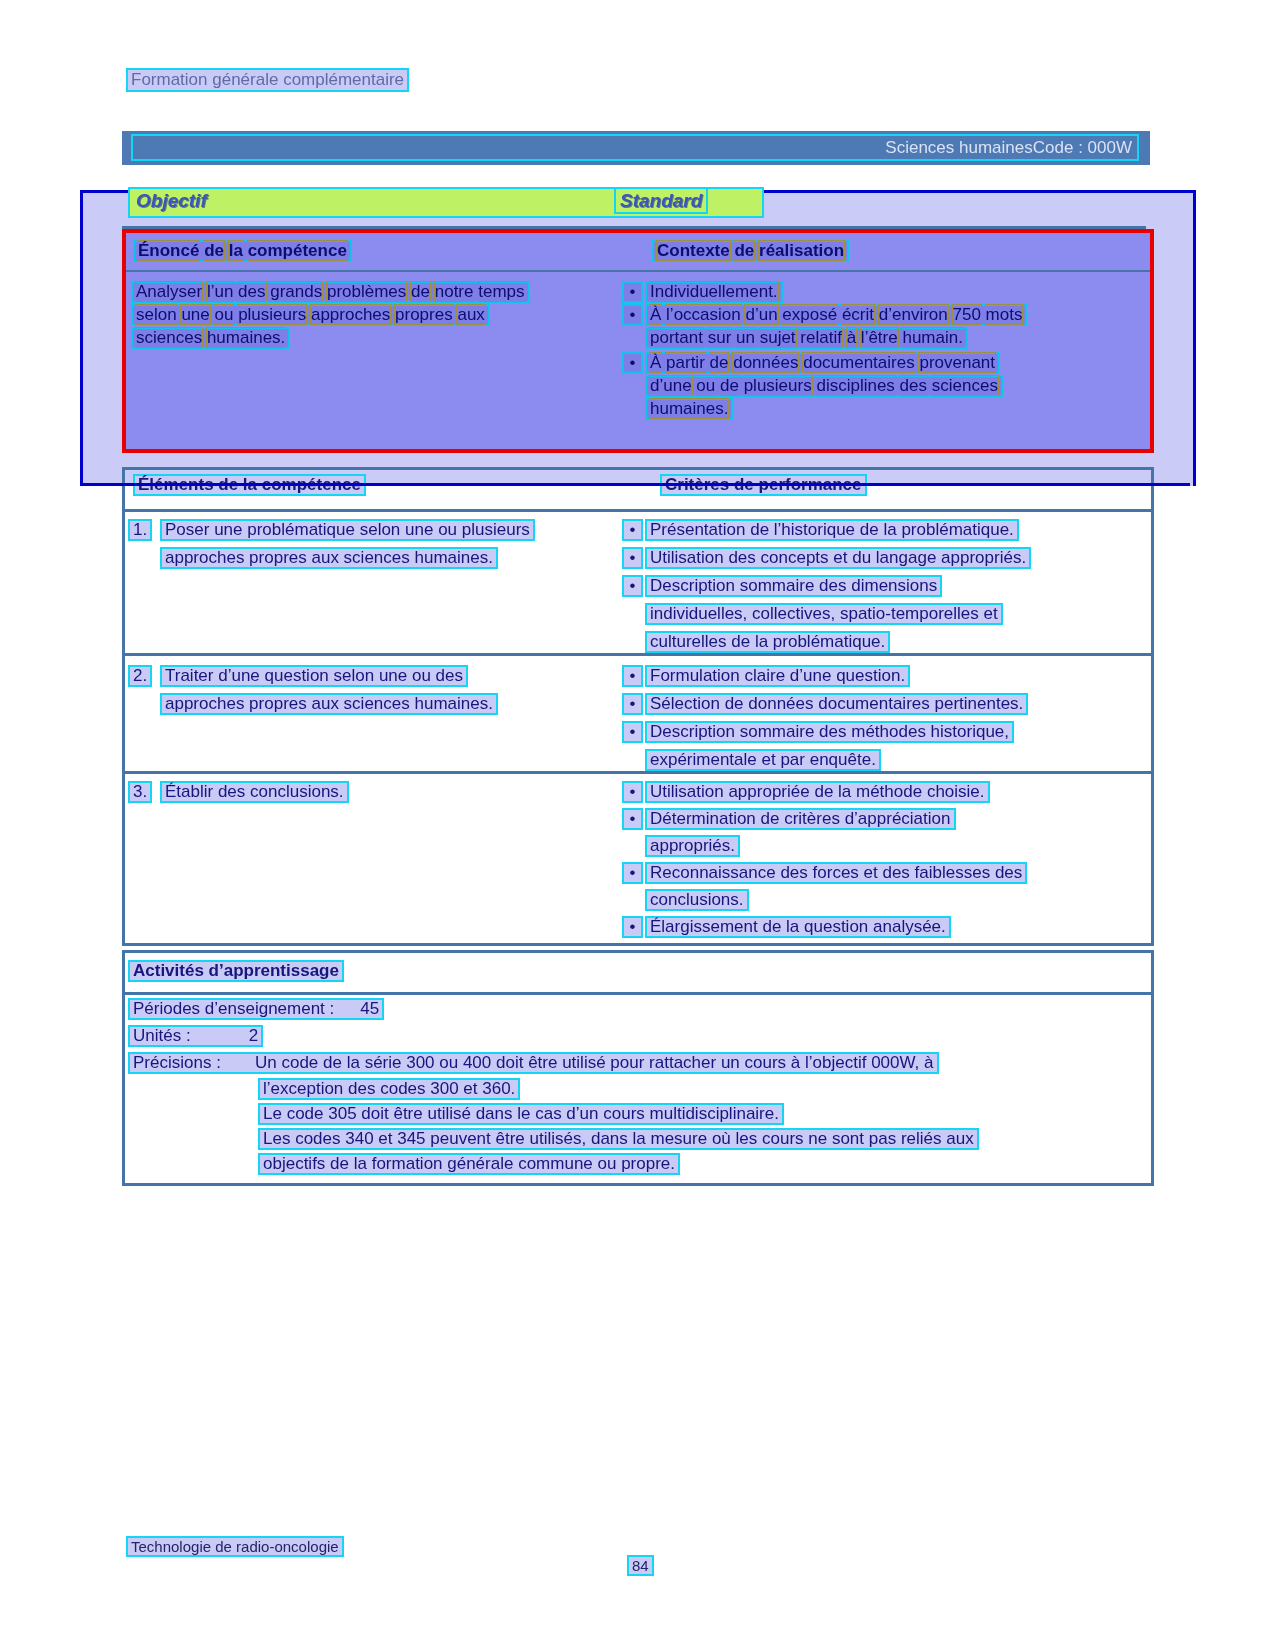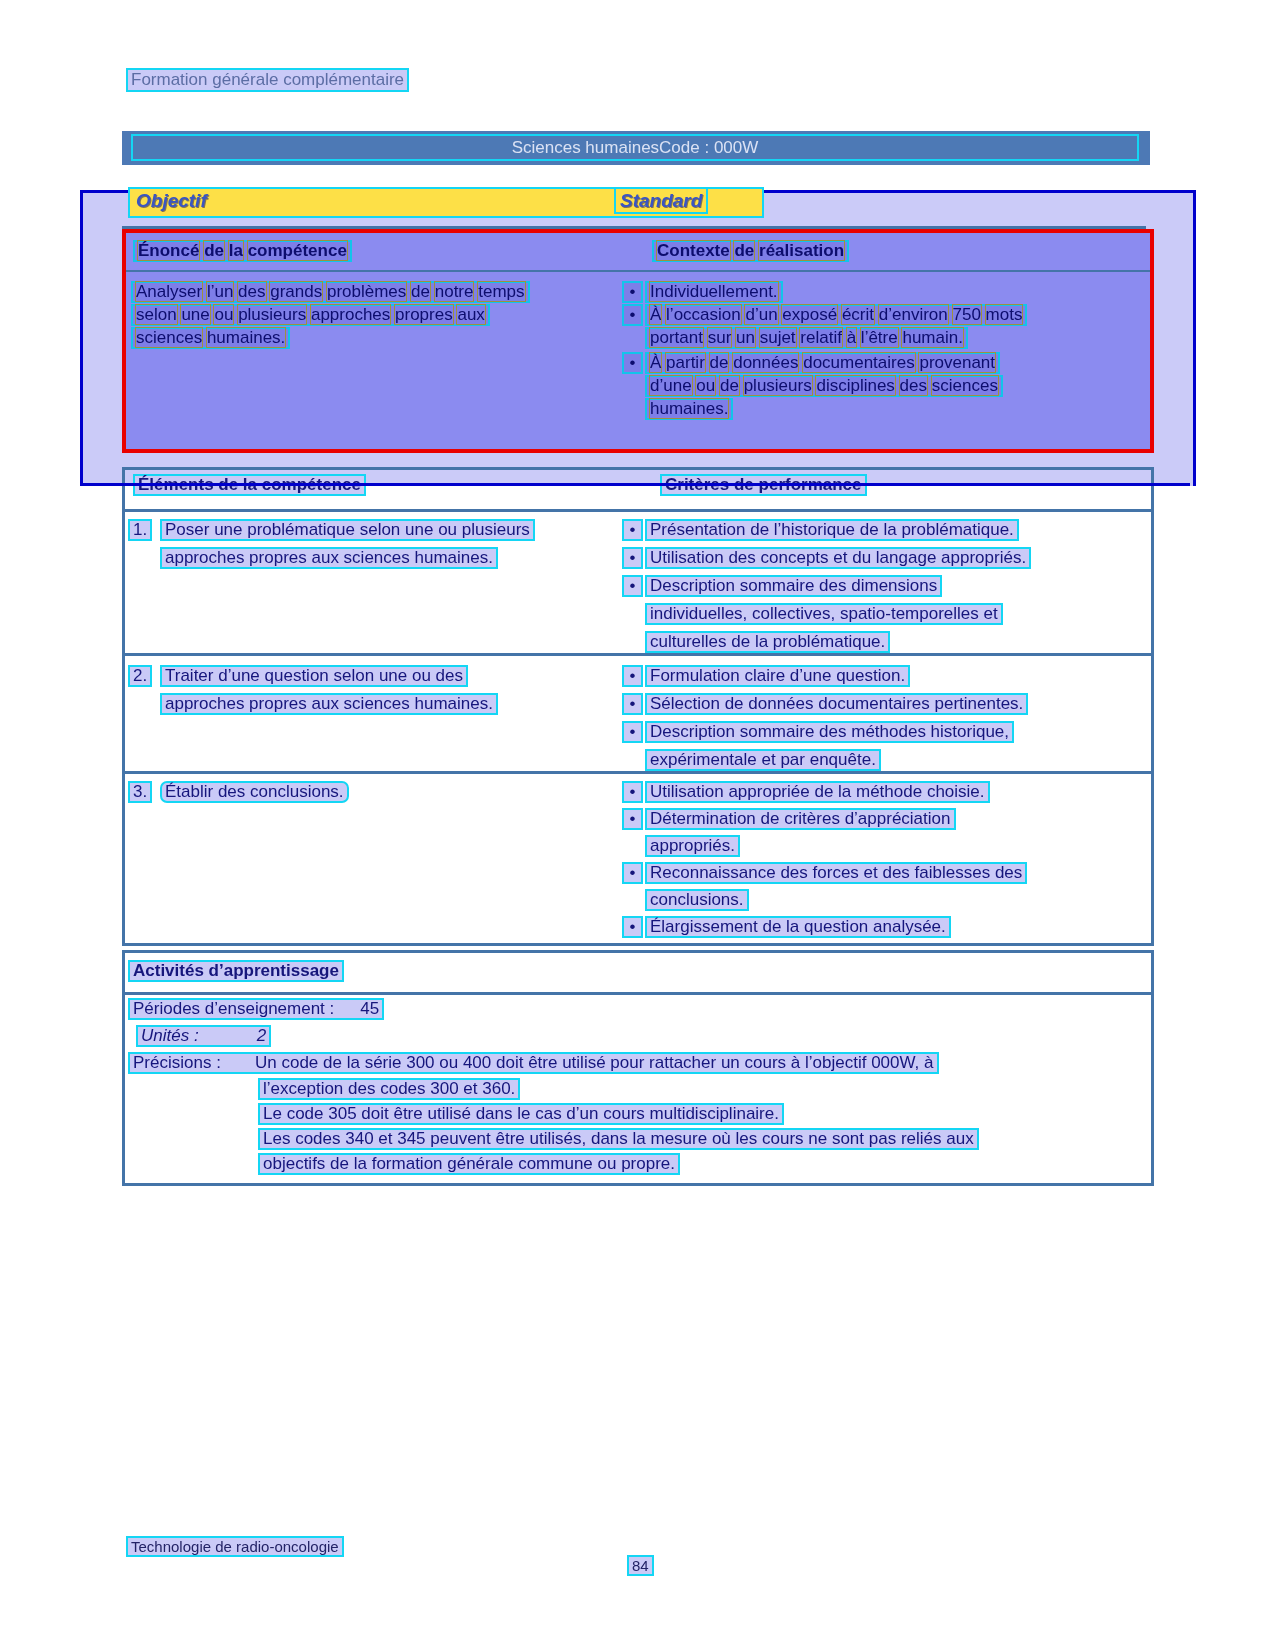--- a/index.html
+++ b/index.html
@@ -12,27 +12,27 @@
       background:#cacaf7;border:2px solid #14d6f4;color:#16167c;}
   
   .hlp{background:#7e7ee8;border-color:#12c4ea;color:#0d0d6e;}
   .b{font-weight:bold;}
   .slate{color:#5c6da4;}
   .bullet{width:21px;text-align:center;padding:0;}
   .wb{box-shadow:0 0 0 1px #9d9040;}
   .sep{position:absolute;left:0;width:100%;height:2px;background:#4474a8;}
   .banner{position:absolute;left:122px;top:131px;width:1028px;height:34px;background:#4d79b5;}
   .banner-inner{position:absolute;left:9px;top:3px;right:11px;bottom:4px;
-      border:2px solid #14d6f4;display:flex;justify-content:center;
+      border:2px solid #14d6f4;display:flex;justify-content:flex-end;
       align-items:center;padding:0 5px;color:#dbe2f4;font-size:17px;}
   .region{position:absolute;left:80px;top:190px;width:1110px;height:293px;
       background:#cbcbf8;border:3px solid #0000cc;border-bottom:none;}
   .navyline{position:absolute;left:80px;top:483px;width:1110px;height:3px;background:#0000cc;z-index:6;}
   .objband{position:absolute;left:128px;top:187px;width:632px;height:27px;
-      background:#fde047;border:2px solid #14d6f4;}
+      background:#bef264;border:2px solid #14d6f4;}
   .objtxt{font-weight:bold;font-style:italic;font-size:19px;line-height:23px;color:#3a55c2;
       text-shadow:1px 1px 0 rgba(10,10,90,0.5);white-space:nowrap;}
   .steelline{position:absolute;left:122px;top:226px;width:1024px;height:3px;background:#4474a8;}
   .redtable{position:absolute;left:122px;top:229px;width:1024px;height:216px;
       background:#8b8bf0;border:4px solid #e90000;}
   .table2{position:absolute;left:122px;top:467px;width:1026px;height:473px;
       border:3px solid #4474a8;
       background-image:linear-gradient(to bottom, rgba(255,255,255,0) 0px, rgba(255,255,255,0) 19px, #ffffff 19px);}
   .table3{position:absolute;left:122px;top:950px;width:1026px;height:230px;
       border:3px solid #4474a8;background:#ffffff;}
@@ -105,42 +105,42 @@
     <span class="hl bullet" style="left:497px;top:195px;">•</span>
     <span class="hl bullet" style="left:497px;top:223px;">•</span>
     <span class="hl bullet" style="left:497px;top:251px;">•</span>
     <span class="hl" style="left:520px;top:195px;">Formulation claire d’une question.</span>
     <span class="hl" style="left:520px;top:223px;">Sélection de données documentaires pertinentes.</span>
     <span class="hl" style="left:520px;top:251px;">Description sommaire des méthodes historique,</span>
     <span class="hl" style="left:520px;top:279px;">expérimentale et par enquête.</span>
     <div class="sep" style="top:301px;height:3px;"></div>
 
     <span class="hl" style="left:3px;top:311px;">3.</span>
-    <span class="hl" style="left:35px;top:311px;border-radius:7px;">Établir des conclusions.</span>
+    <span class="hl" style="left:35px;top:311px;">Établir des conclusions.</span>
     <span class="hl bullet" style="left:497px;top:311px;">•</span>
     <span class="hl bullet" style="left:497px;top:338px;">•</span>
     <span class="hl bullet" style="left:497px;top:392px;">•</span>
     <span class="hl bullet" style="left:497px;top:446px;">•</span>
     <span class="hl" style="left:520px;top:311px;">Utilisation appropriée de la méthode choisie.</span>
     <span class="hl" style="left:520px;top:338px;">Détermination de critères d’appréciation</span>
     <span class="hl" style="left:520px;top:365px;">appropriés.</span>
     <span class="hl" style="left:520px;top:392px;">Reconnaissance des forces et des faiblesses des</span>
     <span class="hl" style="left:520px;top:419px;">conclusions.</span>
     <span class="hl" style="left:520px;top:446px;">Élargissement de la question analysée.</span>
   </div>
 
   <div class="navyline"></div>
 
   <div class="table3">
     <span class="hl b" style="left:3px;top:7px;">Activités d’apprentissage</span>
     <div class="sep" style="top:39px;height:3px;"></div>
 
     <span class="hl" style="left:3px;top:45px;"><span>Périodes d’enseignement :</span><span class="lblgap" style="width:26px;"></span><span>45</span></span>
 
-    <span class="hl" style="left:11px;top:72px;font-style:italic;"><span>Unités :</span><span class="lblgap" style="width:58px;"></span><span>2</span></span>
+    <span class="hl" style="left:3px;top:72px;"><span>Unités :</span><span class="lblgap" style="width:58px;"></span><span>2</span></span>
 
     <span class="hl" style="left:3px;top:99px;"><span class="lblgap" style="width:122px;">Précisions :</span><span>Un code de la série 300 ou 400 doit être utilisé pour rattacher un cours à l’objectif 000W, à</span></span>
 
     <span class="hl" style="left:133px;top:125px;">l’exception des codes 300 et 360.</span>
     <span class="hl" style="left:133px;top:150px;">Le code 305 doit être utilisé dans le cas d’un cours multidisciplinaire.</span>
     <span class="hl" style="left:133px;top:175px;">Les codes 340 et 345 peuvent être utilisés, dans la mesure où les cours ne sont pas reliés aux</span>
     <span class="hl" style="left:133px;top:200px;">objectifs de la formation générale commune ou propre.</span>
   </div>
 
   <span class="hl" style="left:126px;top:1536px;font-size:15px;line-height:17px;color:#232366;">Technologie de radio-oncologie</span>

